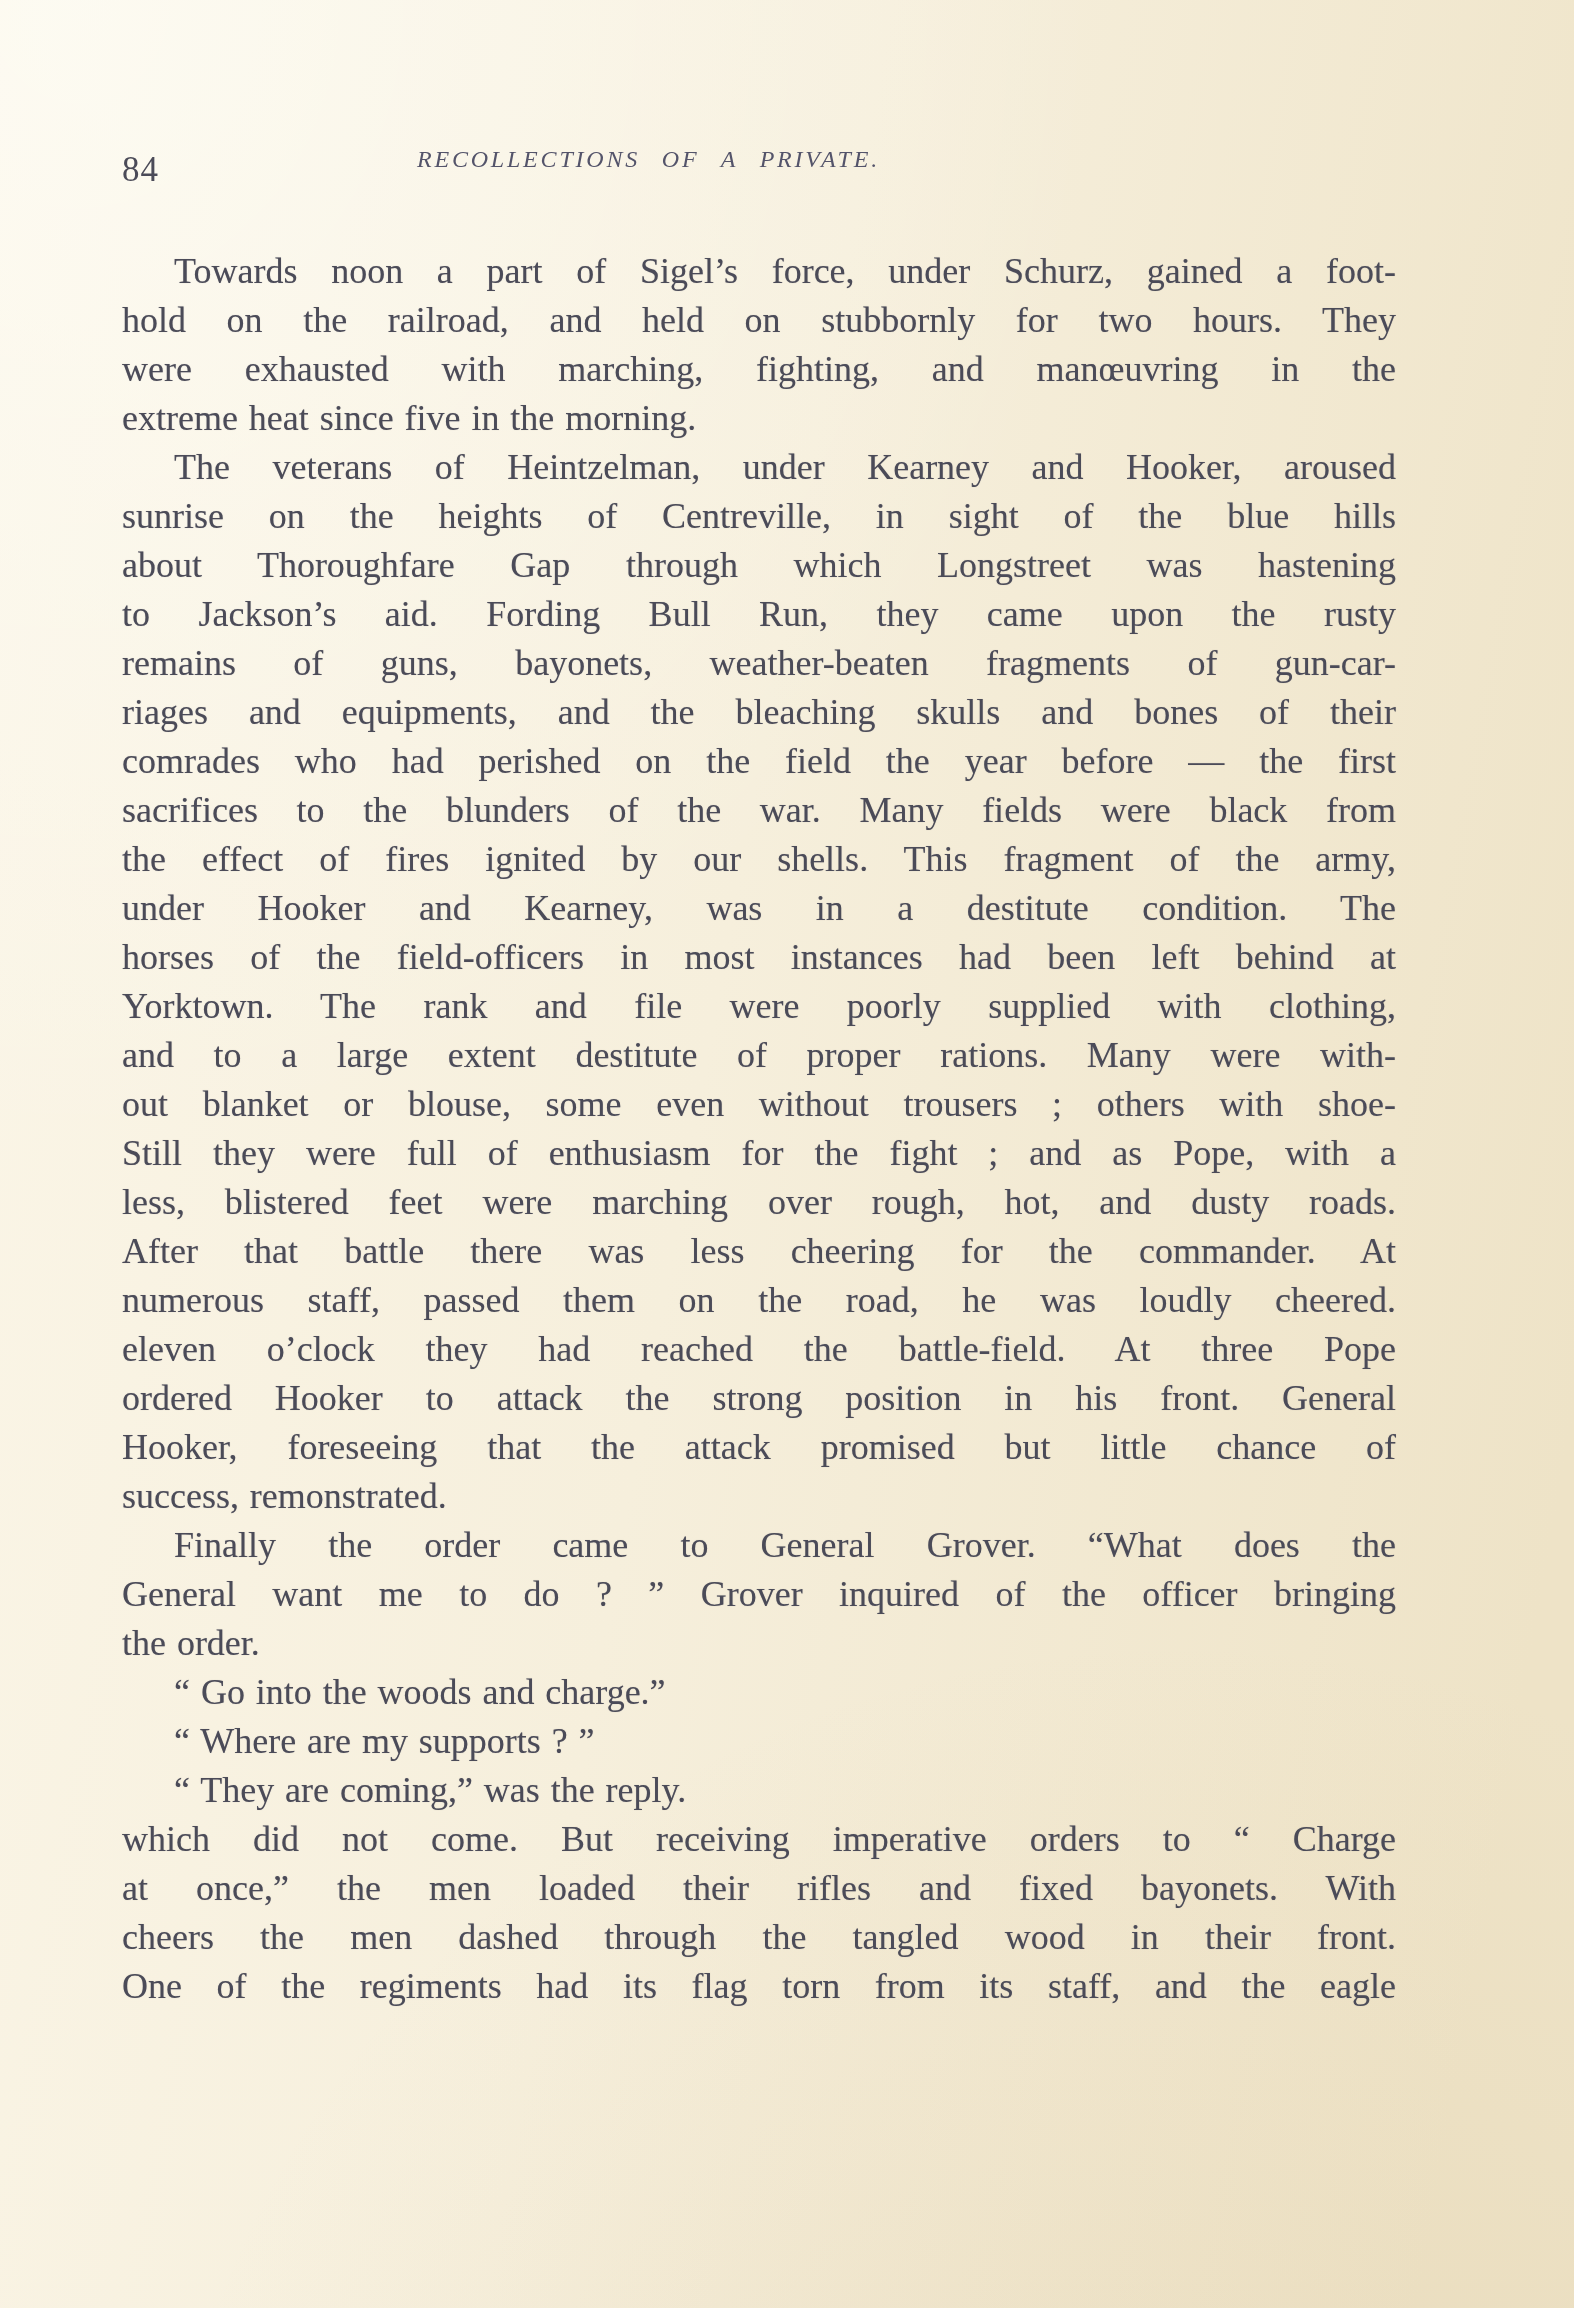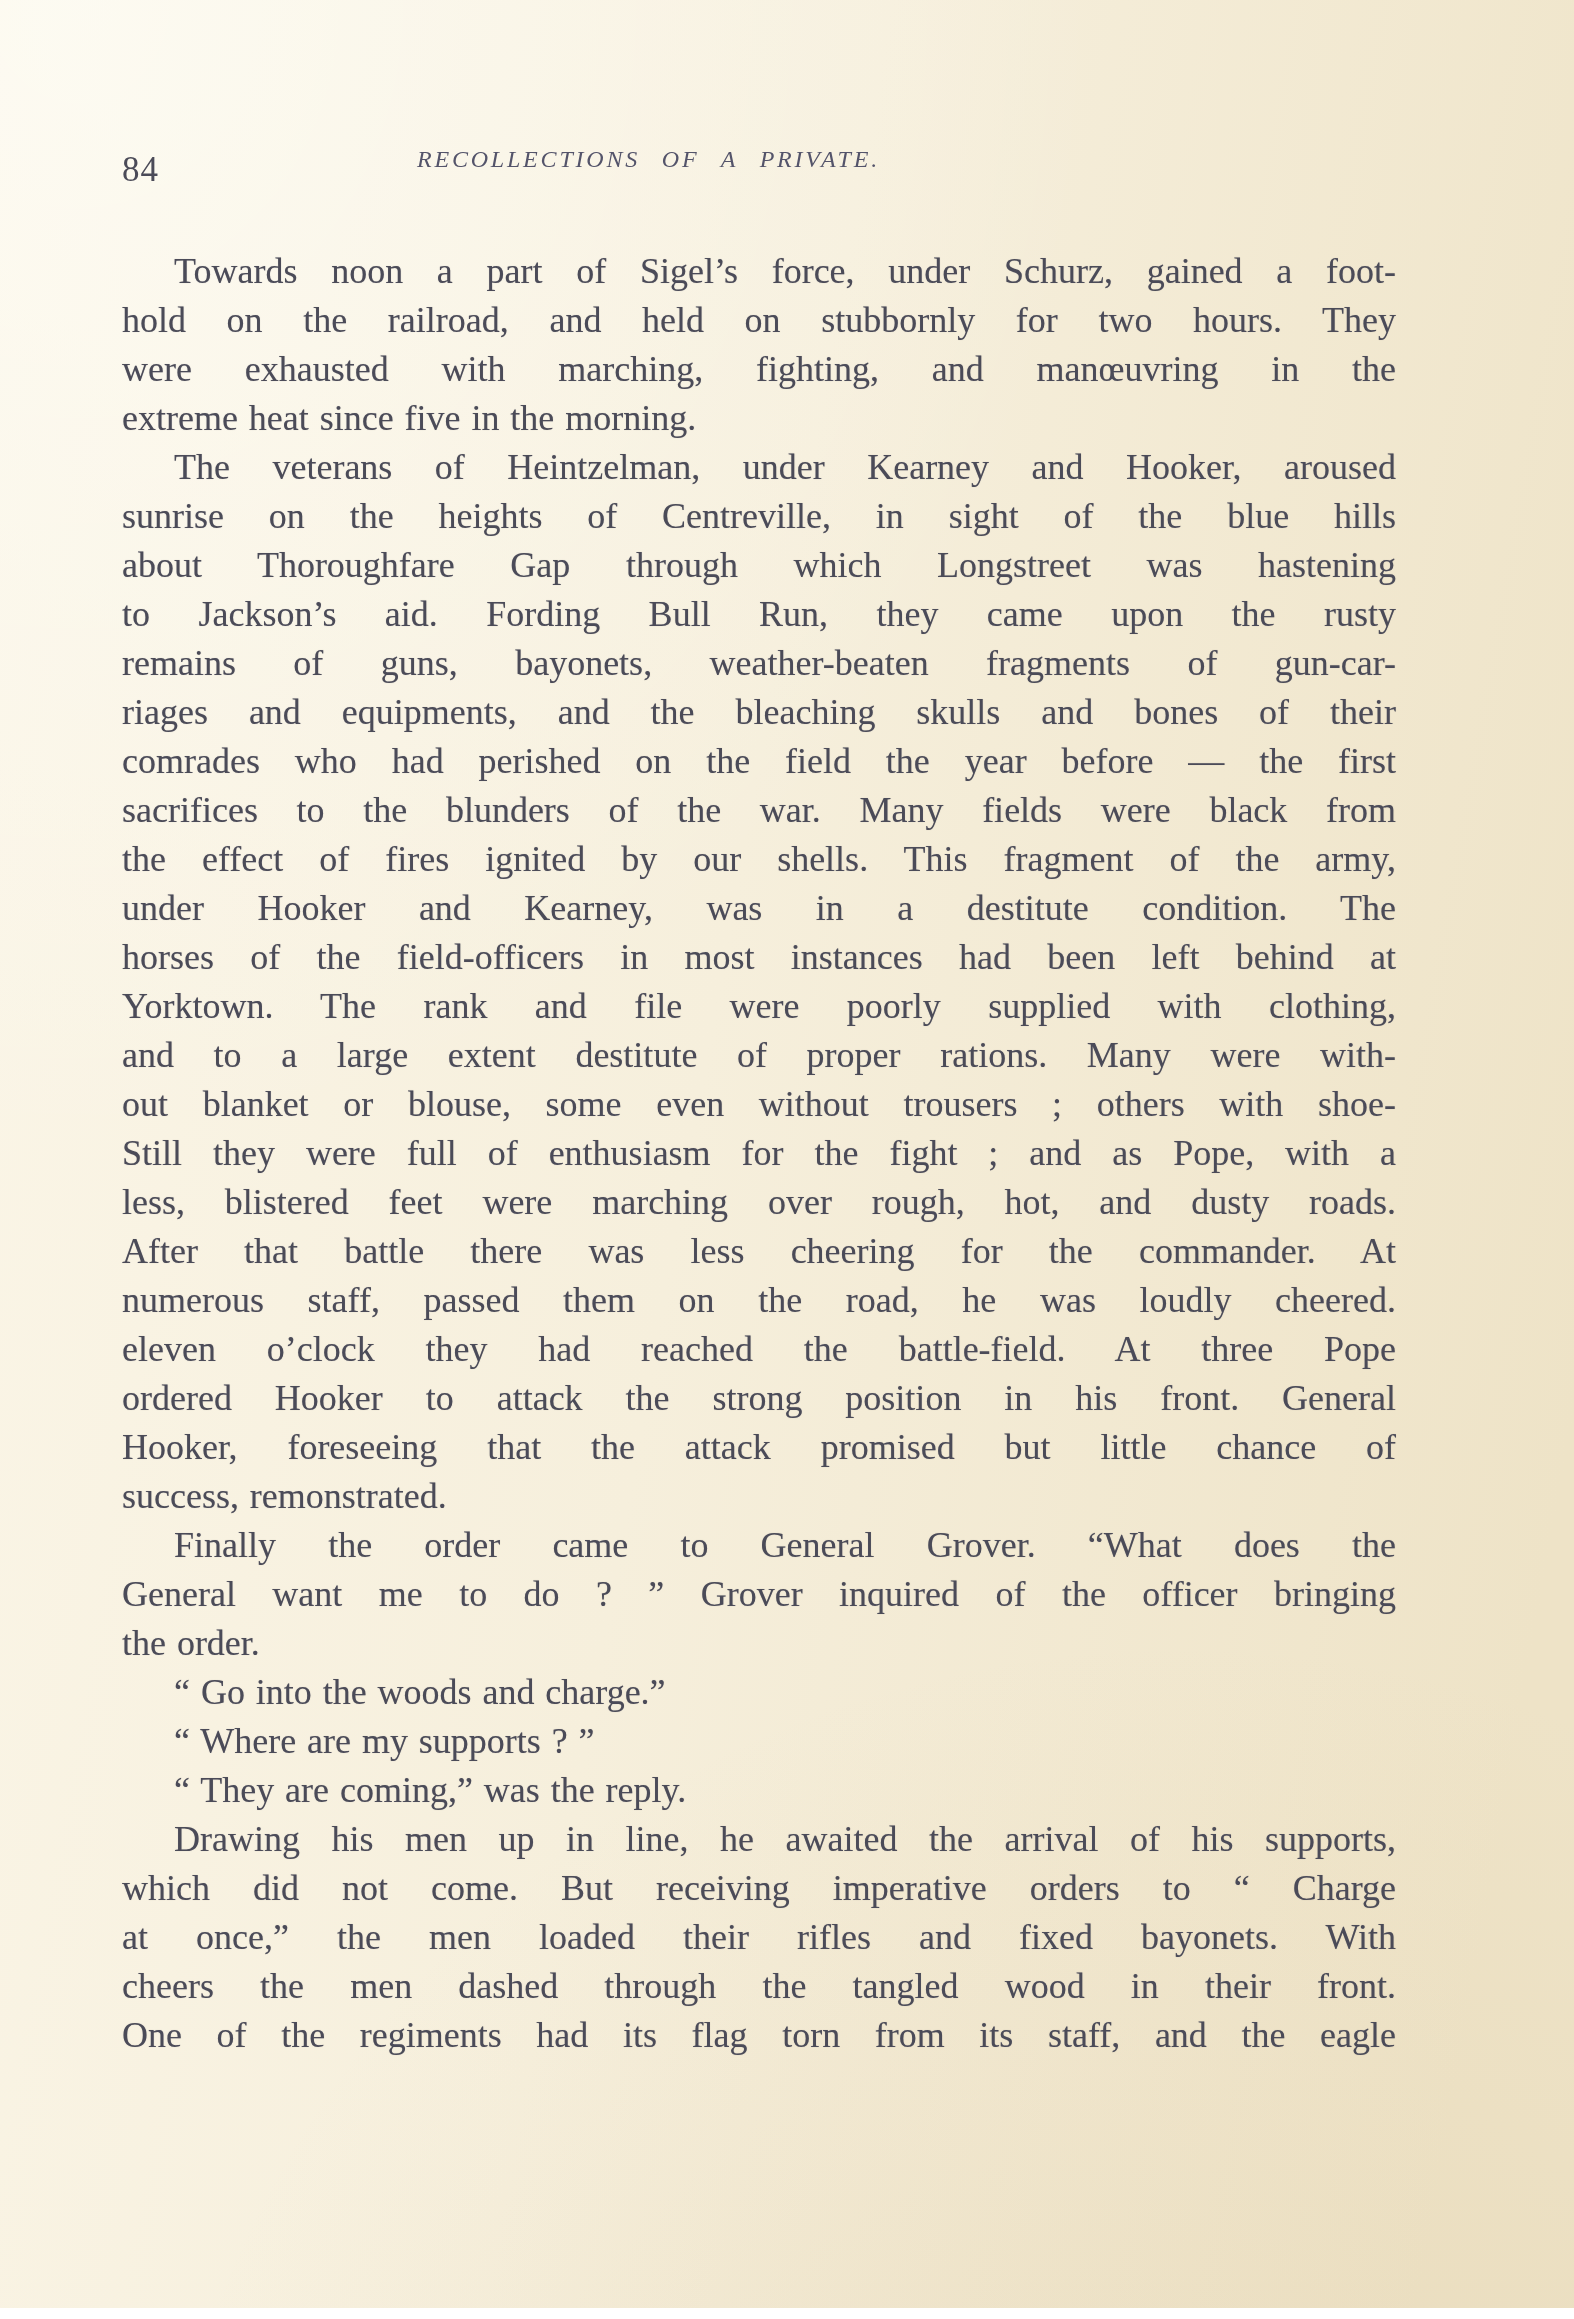--- a/index.html
+++ b/index.html
@@ -107,21 +107,20 @@
       <div class="para">
         <div class="line indent">“ Go into the woods and charge.”</div>
       </div>
       <div class="para">
         <div class="line indent">“ Where are my supports ? ”</div>
       </div>
       <div class="para">
         <div class="line indent">“ They are coming,” was the reply.</div>
       </div>
       <div class="para">
-        <div class="line indent j">Drawing his men up in line, he awaited the arrival of his supports,</div>
         <div class="line j">which did not come.  But receiving imperative orders to “ Charge</div>
         <div class="line j">at once,” the men loaded their rifles and fixed bayonets.  With</div>
         <div class="line j">cheers the men dashed through the tangled wood in their front.</div>
         <div class="line j">One of the regiments had its flag torn from its staff, and the eagle</div>
       </div>
     </div>
 </div>
 
 
 </body></html>

